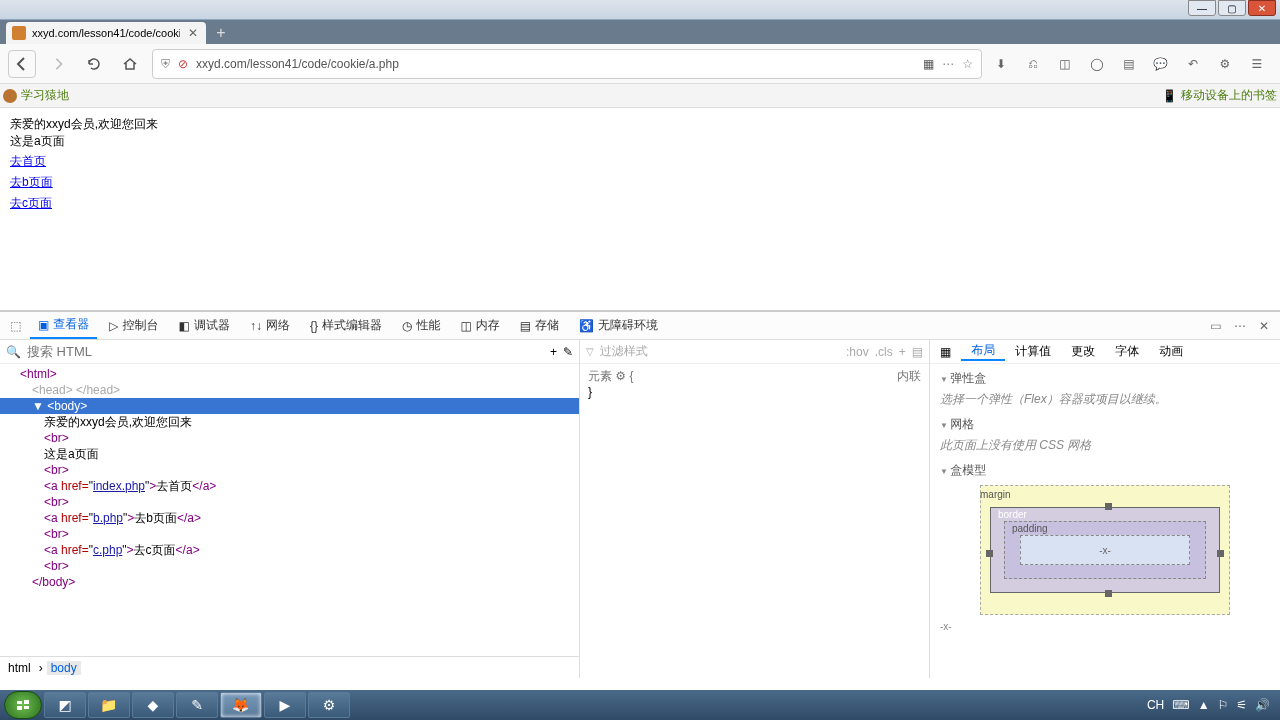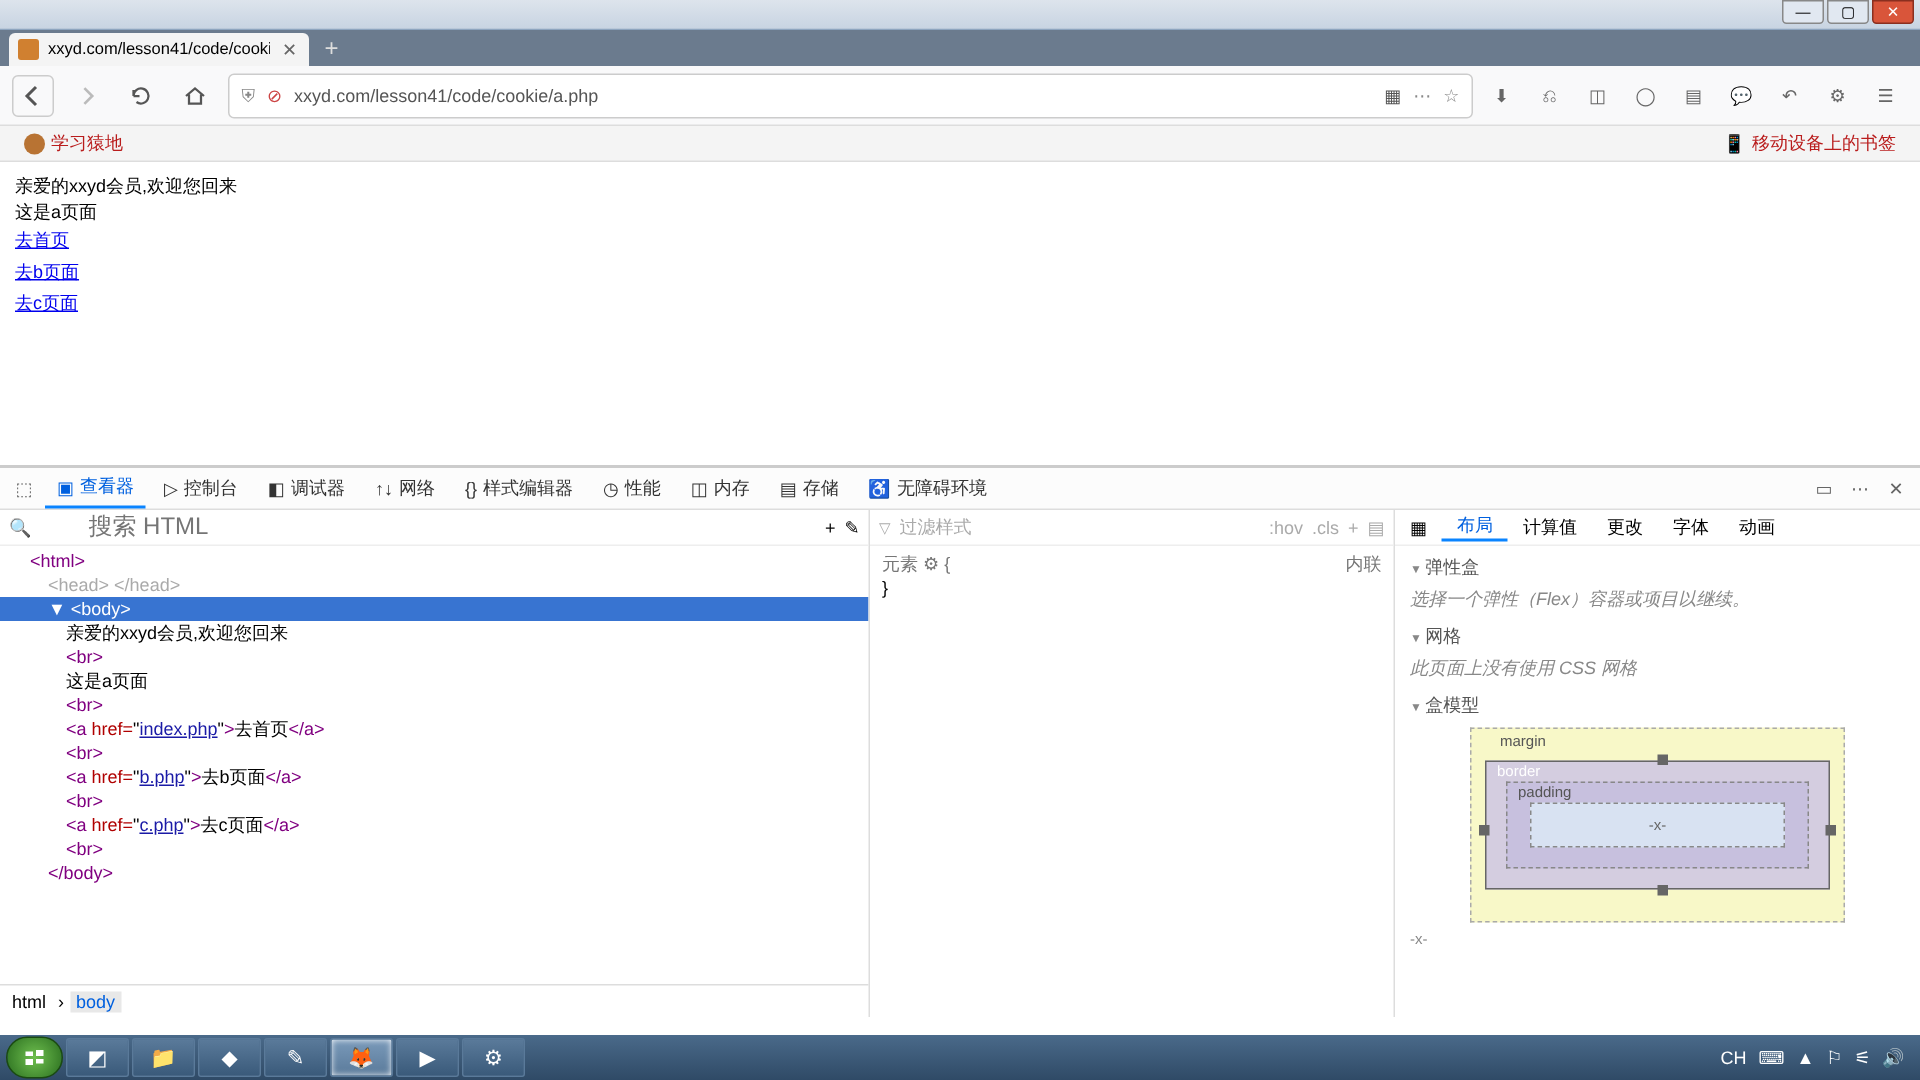--- a/index.html
+++ b/index.html
@@ -25,40 +25,40 @@
 .nav-btn.back{border:1px solid #ccc;}
 .urlbox{flex:1;height:30px;border:1px solid #ccc;border-radius:4px;display:flex;align-items:center;padding:0 8px;gap:8px;background:#fff;font-size:14px;color:#555;}
 .urlbox .shield{color:#888;}
 .urlbox .slashcircle{color:#c44;}
 .urlbox .addr{flex:1;}
 .urlbox .dots,.urlbox .star{color:#888;}
 .toolbar-right{display:flex;align-items:center;gap:10px;color:#666;padding-right:4px;}
 .toolbar-right span{width:22px;text-align:center;}
 
 
-.bmbar{height:24px;background:#f4f4f4;border-bottom:1px solid #ddd;display:flex;align-items:center;justify-content:space-between;padding:0 16px;font-size:12px;color:#b91c1c;}
+.bmbar{height:24px;background:#f4f4f4;border-bottom:1px solid #ddd;display:flex;align-items:center;justify-content:space-between;padding:0 3px;font-size:12px;color:#4d7c0f;}
 .bmitem{display:flex;align-items:center;gap:4px;}
 .bmitem .fav{width:14px;height:14px;background:#b87333;border-radius:50%;}
 
 
 .page{padding:8px 10px;height:202px;overflow:auto;font-size:15px;font-family:SimSun,serif;line-height:1.4;}
 .page a{color:#0000ee;text-decoration:underline;}
 
 
 .devtools{border-top:2px solid #ccc;}
 .dev-tabs{height:28px;display:flex;align-items:center;gap:4px;padding:0 6px;border-bottom:1px solid #ddd;background:#fcfcfc;}
 .dev-tab{display:flex;align-items:center;gap:4px;padding:4px 8px;color:#333;}
 .dev-tab.active{color:#0060df;border-bottom:2px solid #0a84ff;}
 .dev-tabs .spacer{flex:1;}
 .dev-tabs .iconbtn{width:20px;text-align:center;color:#666;}
 
 .dev-body{display:flex;height:338px;}
 .panel-dom{width:580px;border-right:1px solid #ddd;display:flex;flex-direction:column;}
 .search-row{height:24px;display:flex;align-items:center;padding:0 6px;gap:6px;border-bottom:1px solid #eee;}
-.search-row input{flex:1;border:none;outline:none;font-size:16px;color:#777;margin-left:32px;}
+.search-row input{flex:1;border:none;outline:none;font-size:13px;color:#777;}
 .dom-tree{flex:1;overflow:auto;font-family:Consolas,monospace;font-size:11px;line-height:16px;padding:2px 0;}
 .dom-line{padding:0 4px 0 20px;white-space:pre;}
 .dom-line.sel{background:#3874d1;color:#fff;}
 .dom-tree .tag{color:#800080;}
 .dom-tree .attr{color:#b00000;}
 .dom-tree .val{color:#1a1aa6;text-decoration:underline;}
 .dom-line.indent1{padding-left:32px;}
 .dom-line.indent2{padding-left:44px;}
 .crumbs{height:22px;border-top:1px solid #ddd;display:flex;align-items:center;padding:0 4px;gap:4px;font-size:11px;}
 .crumbs .crumb{padding:0 4px;}
@@ -78,21 +78,21 @@
 .sect{margin-bottom:8px;}
 .sect-h{color:#555;margin-bottom:4px;}
 .sect-h::before{content:"▼ ";font-size:8px;color:#888;}
 .sect-d{color:#888;font-style:italic;}
 .boxmodel{position:relative;width:250px;height:130px;margin:6px auto;}
 .bm-margin{position:absolute;inset:0;background:#f8f8c8;border:1px dashed #aaa;}
 .bm-border{position:absolute;inset:22px 10px;background:#d4cde0;border:1px solid #666;}
 .bm-padding{position:absolute;inset:36px 24px;background:#c7c0de;border:1px dashed #888;}
 .bm-content{position:absolute;inset:50px 40px;background:#d8e2f2;border:1px dashed #888;display:flex;align-items:center;justify-content:center;color:#666;font-size:10px;}
 .bm-label{position:absolute;font-size:10px;color:#555;}
-.bm-l-margin{top:4px;left:20px;}
+.bm-l-margin{top:4px;left:0;}
 .bm-l-border{top:24px;left:18px;color:#fff;}
 .bm-l-padding{top:38px;left:32px;}
 .bm-knob{position:absolute;width:7px;height:7px;background:#666;}
 .layout-dims{color:#888;font-size:10px;margin-top:4px;}
 
 
 .taskbar{position:absolute;bottom:0;left:0;right:0;height:30px;background:linear-gradient(#4a6a8a,#2f4a66);display:flex;align-items:center;padding:0 4px;gap:2px;}
 .start-orb{width:38px;height:28px;border-radius:14px;background:radial-gradient(circle,#6fbf4f,#2a6e1f);border:1px solid #1a4a12;display:flex;align-items:center;justify-content:center;}
 .start-orb svg{width:18px;height:18px;}
 .tbtn{width:42px;height:26px;border:1px solid #5a7a9a;border-radius:2px;background:linear-gradient(#5a7a9a,#3a5a7a);display:flex;align-items:center;justify-content:center;color:#fff;font-size:14px;}

